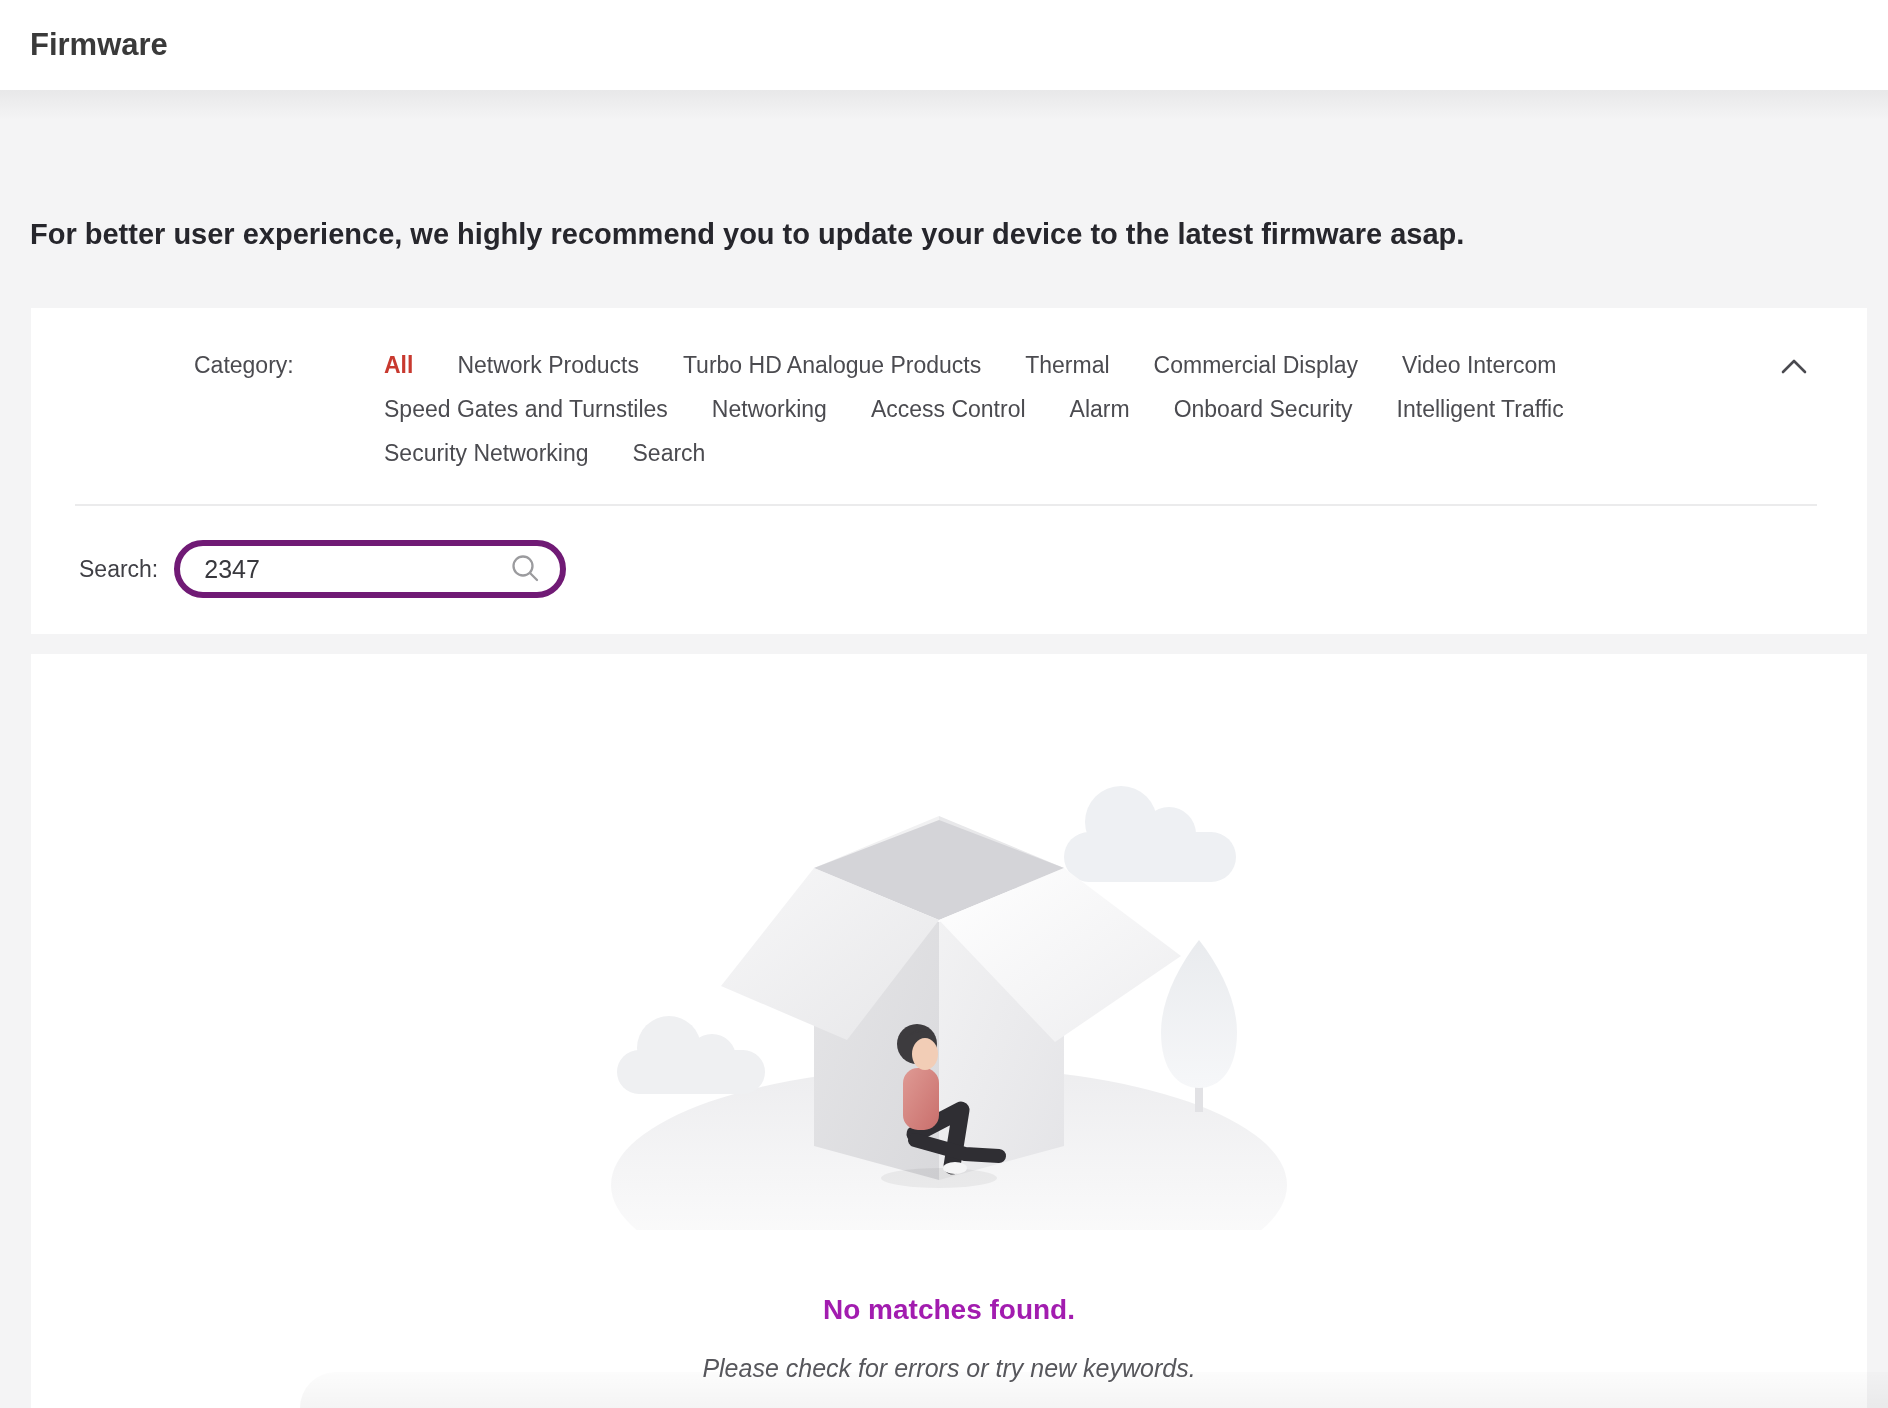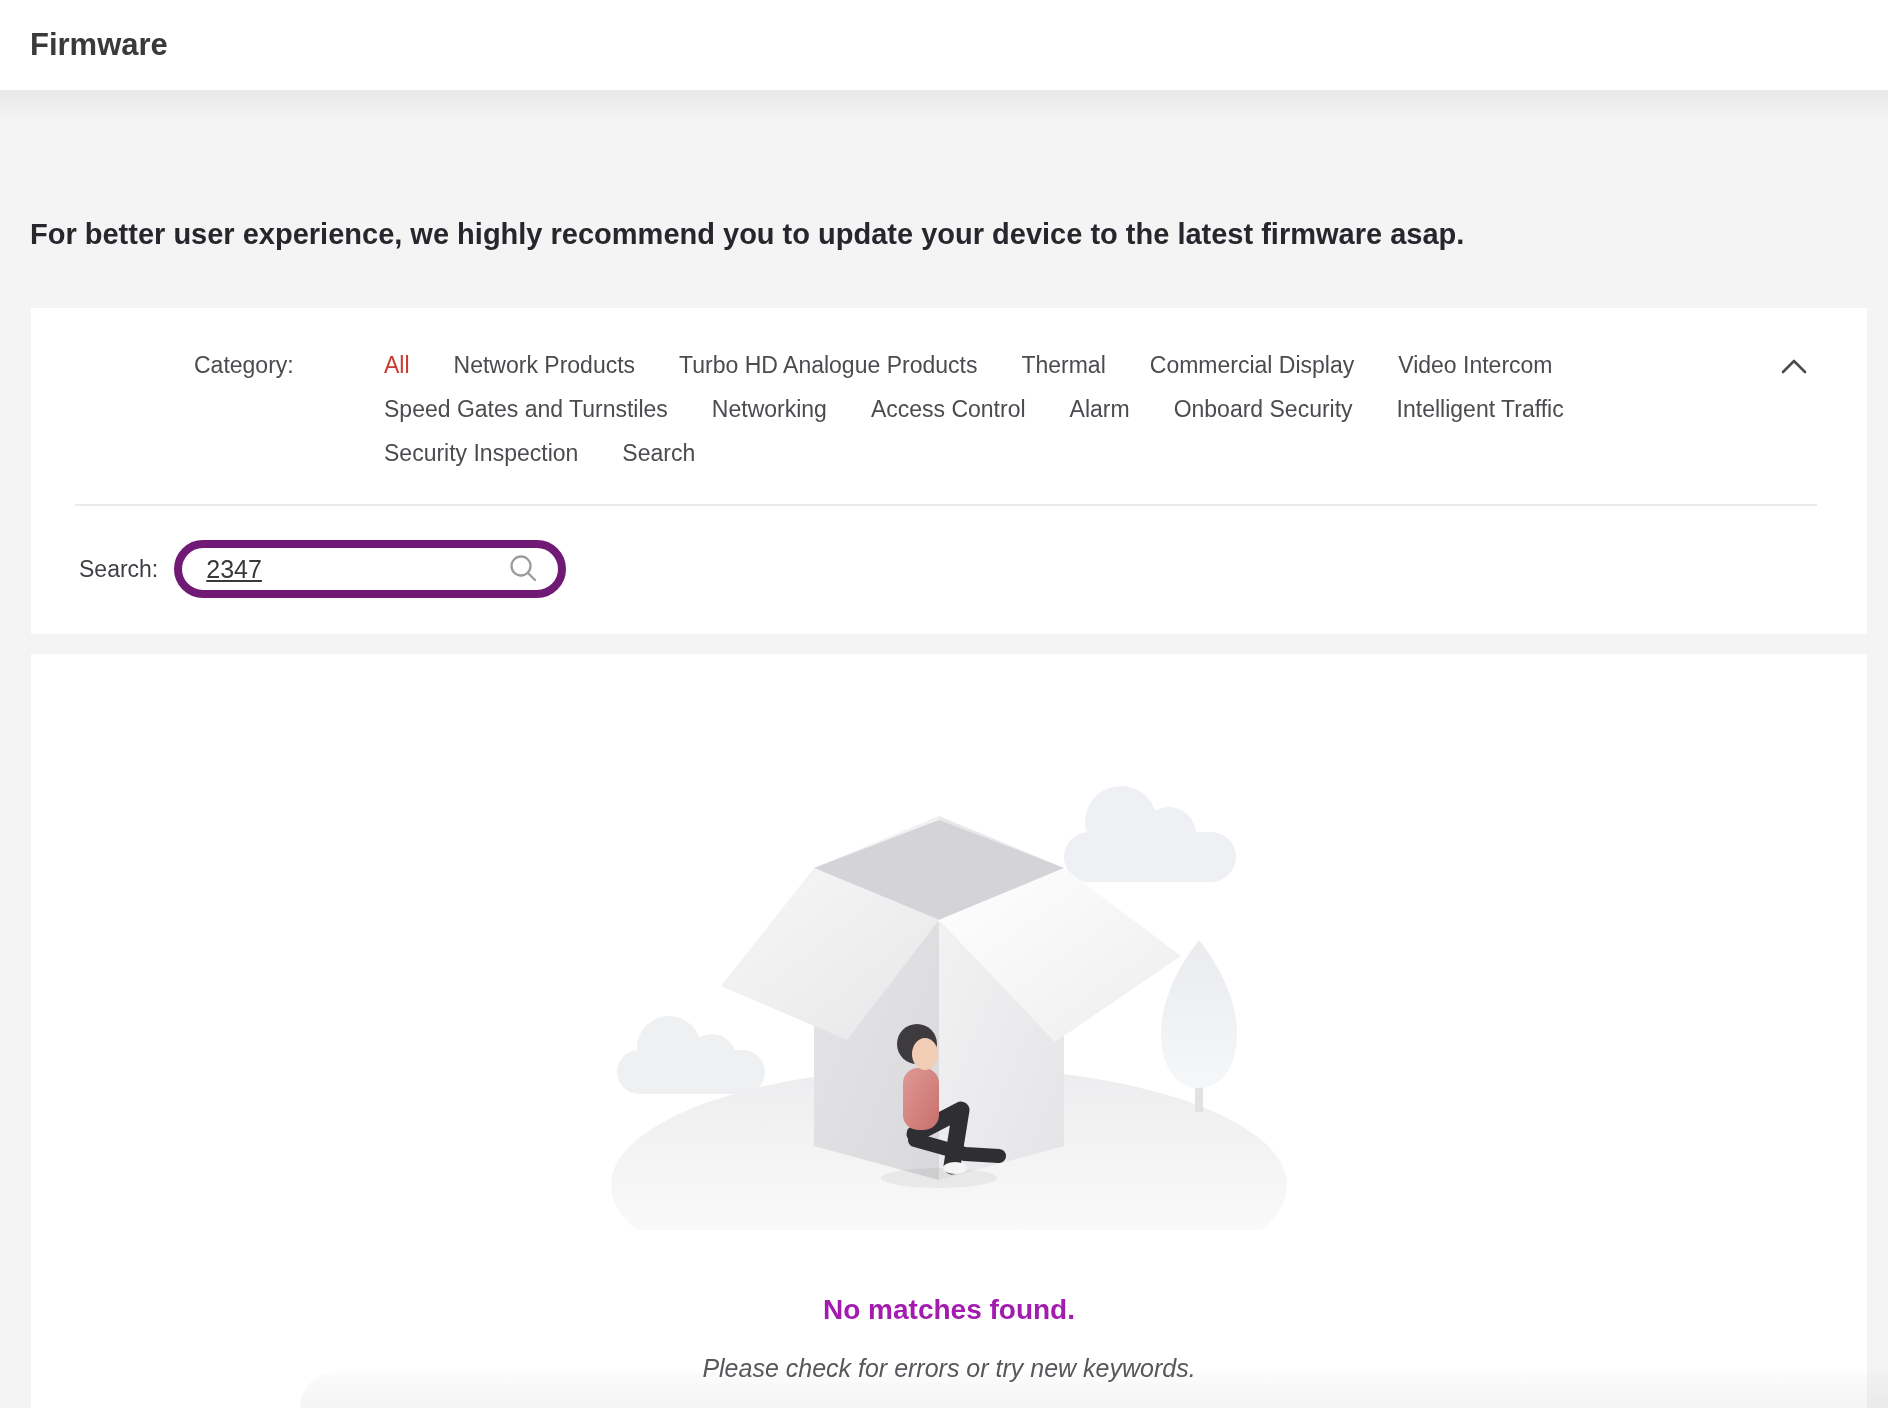--- a/index.html
+++ b/index.html
@@ -35,38 +35,38 @@
   .cat-label {
     width:190px; flex:0 0 190px;
     font-size:23px; color:#4b4b50; line-height:30px;
   }
   .cat-items {
     display:flex; flex-wrap:wrap; width:1320px;
     column-gap:44px; row-gap:14px;
     font-size:23px; color:#4b4b50; line-height:30px;
   }
   .cat-item { cursor:pointer; white-space:nowrap; }
-  .cat-item.active { color:var(--accent); font-weight:400; }
+  .cat-item.active { color:var(--accent); font-weight:700; }
   .collapse-btn {
     position:absolute; right:58px; top:48px;
     width:30px; height:22px; cursor:pointer;
     display:flex; align-items:center; justify-content:center;
     background:none; border:none;
   }
   .divider {
     margin-top:36px; margin-left:-4px; width:1742px;
     border-top:2px solid #ebebec;
   }
   .search-row { margin-top:34px; display:flex; align-items:center; }
   .search-label { font-size:23px; color:#3f3f45; margin-right:16px; }
   .search-pill {
     width:392px; height:58px;
-    border:8px solid #701a75; border-radius:30px;
+    border:6px solid #701a75; border-radius:30px;
     display:flex; align-items:center; justify-content:space-between;
-    padding:0 18px 0 24px; background:#ffffff;text-decoration:underline;
+    padding:0 18px 0 24px; background:#ffffff;
   }
   .search-input {
     border:none; outline:none; flex:1; min-width:0;
     font-family:"Liberation Sans", sans-serif;
     font-size:25px; color:#38383d; background:transparent;
   }
   .search-icon-btn {
     background:none; border:none; cursor:pointer;
     width:34px; height:34px; display:flex; align-items:center; justify-content:center;
   }
@@ -103,21 +103,21 @@
         <span class="cat-item">Turbo HD Analogue Products</span>
         <span class="cat-item">Thermal</span>
         <span class="cat-item">Commercial Display</span>
         <span class="cat-item">Video Intercom</span>
         <span class="cat-item">Speed Gates and Turnstiles</span>
         <span class="cat-item">Networking</span>
         <span class="cat-item">Access Control</span>
         <span class="cat-item">Alarm</span>
         <span class="cat-item">Onboard Security</span>
         <span class="cat-item">Intelligent Traffic</span>
-        <span class="cat-item">Security Inspection</span>
+        <span class="cat-item">Security Networking</span>
         <span class="cat-item">Search</span>
       </div>
   </div>
   <button class="collapse-btn">
     <span>
       <svg width="28" height="18" viewBox="0 0 28 18">
         <polyline points="3,15 14,4 25,15" fill="none" stroke="#4a4a50" stroke-width="2.6" stroke-linecap="round" stroke-linejoin="round"></polyline>
       </svg>
     </span>
   </button>

